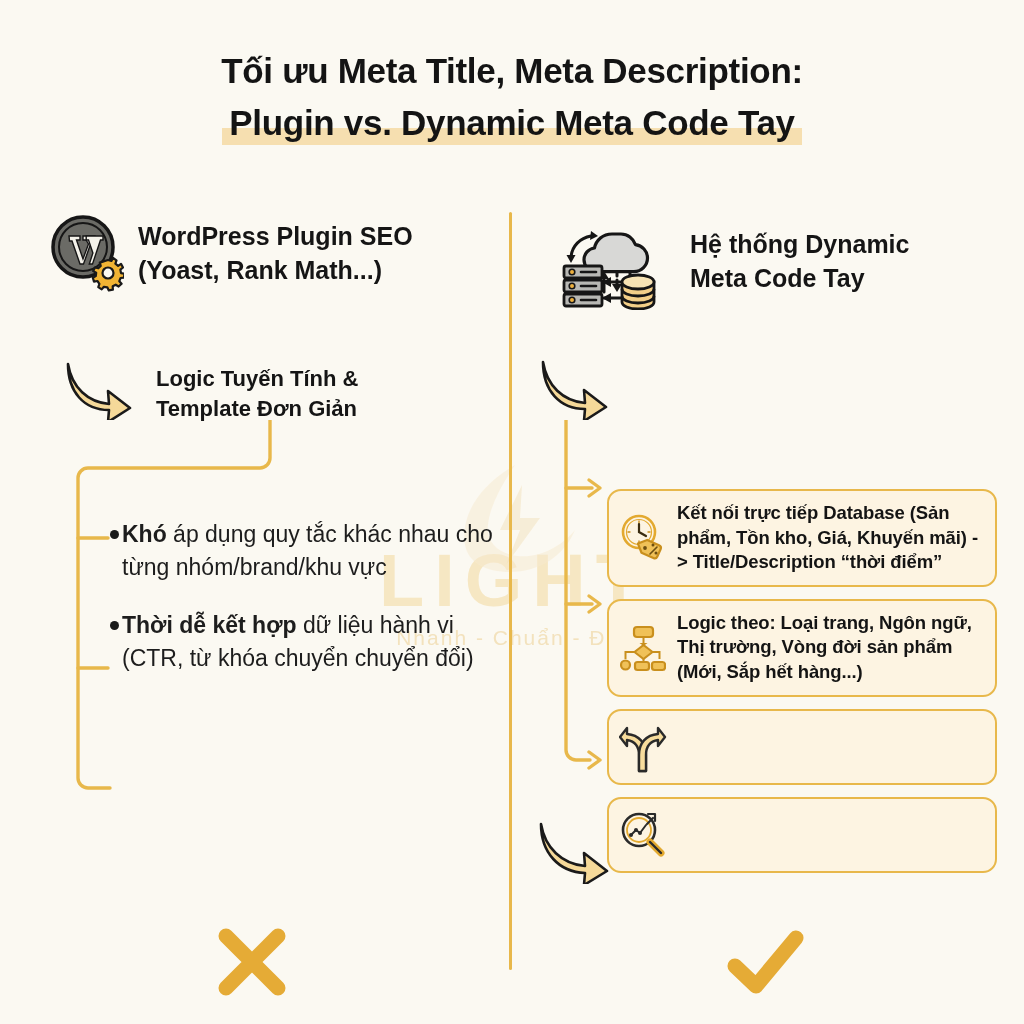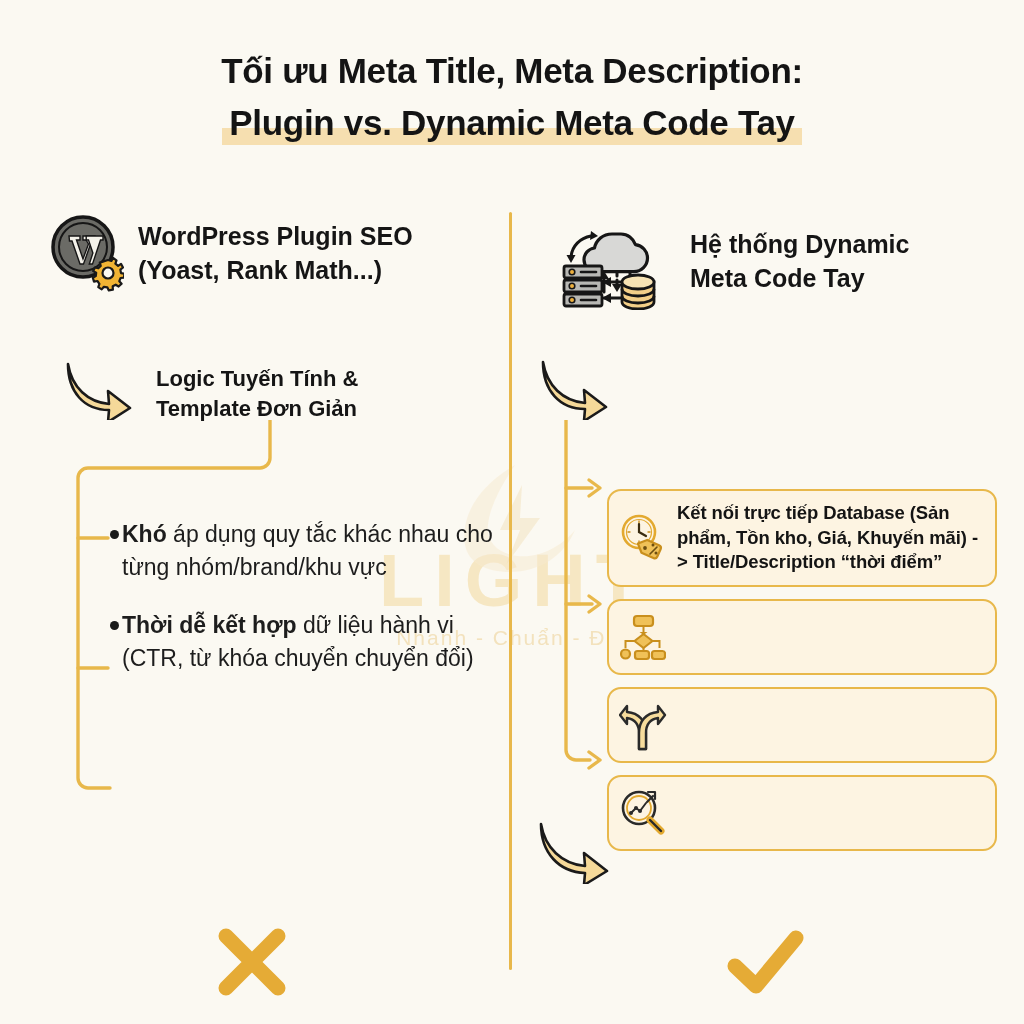--- a/index.html
+++ b/index.html
@@ -395,20 +395,21 @@
           <path d="M14.5 28 h-9 v7" stroke="#c98f1d" stroke-width="2" fill="none"></path>
           <path d="M23.5 35 v4" stroke="#c98f1d" stroke-width="2"></path>
           <path d="M32.5 28 h7 v7" stroke="#c98f1d" stroke-width="2" fill="none"></path>
           <path d="M23.5 41 l-4-3 8 0z" fill="#c98f1d"></path>
           <path d="M39.5 41 l-4-3 8 0z" fill="#c98f1d"></path>
           <circle cx="5.5" cy="41" r="4.5" fill="#f0c158" stroke="#c98f1d" stroke-width="2.2"></circle>
           <rect x="15" y="38" width="14" height="8" rx="2.5" fill="#f0c158" stroke="#c98f1d" stroke-width="2.2"></rect>
           <rect x="32" y="38" width="13" height="8" rx="2.5" fill="#f0c158" stroke="#c98f1d" stroke-width="2.2"></rect>
         </svg>
       </div>
+      <div class="card-text">Logic theo: Loại trang, Ngôn ngữ, Thị trường, Vòng đời sản phẩm (Mới, Sắp hết hàng...)</div>
     </div>
 
     <div class="card">
       <div class="card-icon">
         <svg width="48" height="52" viewBox="0 0 48 52">
           <path d="M20 50 v-16 C20 24 14 20 8 19
                    l0 6 -7 -9 7 -9 0 6
                    c12 1 19 9 19 21 v16 z" fill="#f7dc9c" stroke="#2a2a2a" stroke-width="2.4" stroke-linejoin="round"></path>
           <path d="M27 50 v-16 C27 24 33 20 39 19
                    l0 6 7 -9 -7 -9 0 6

